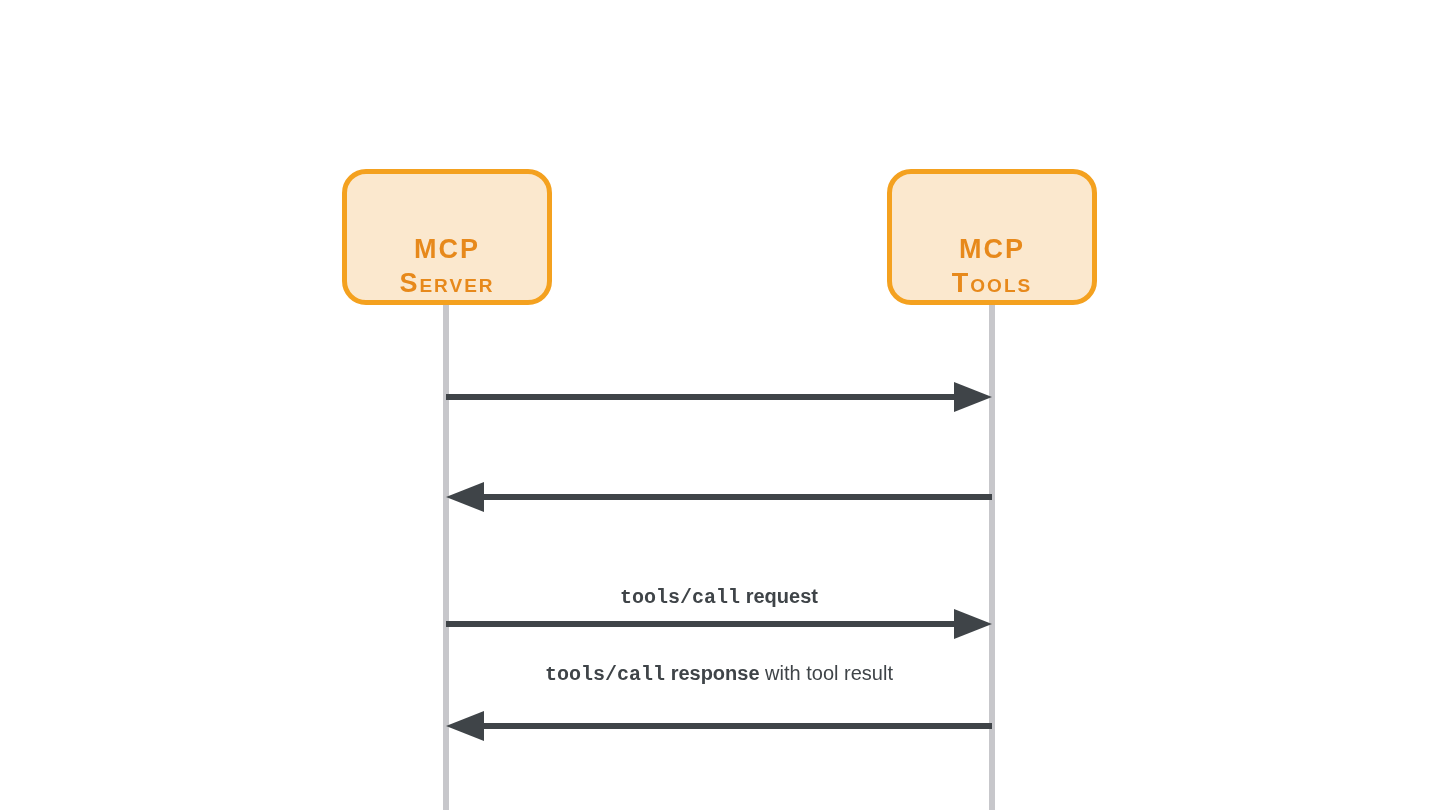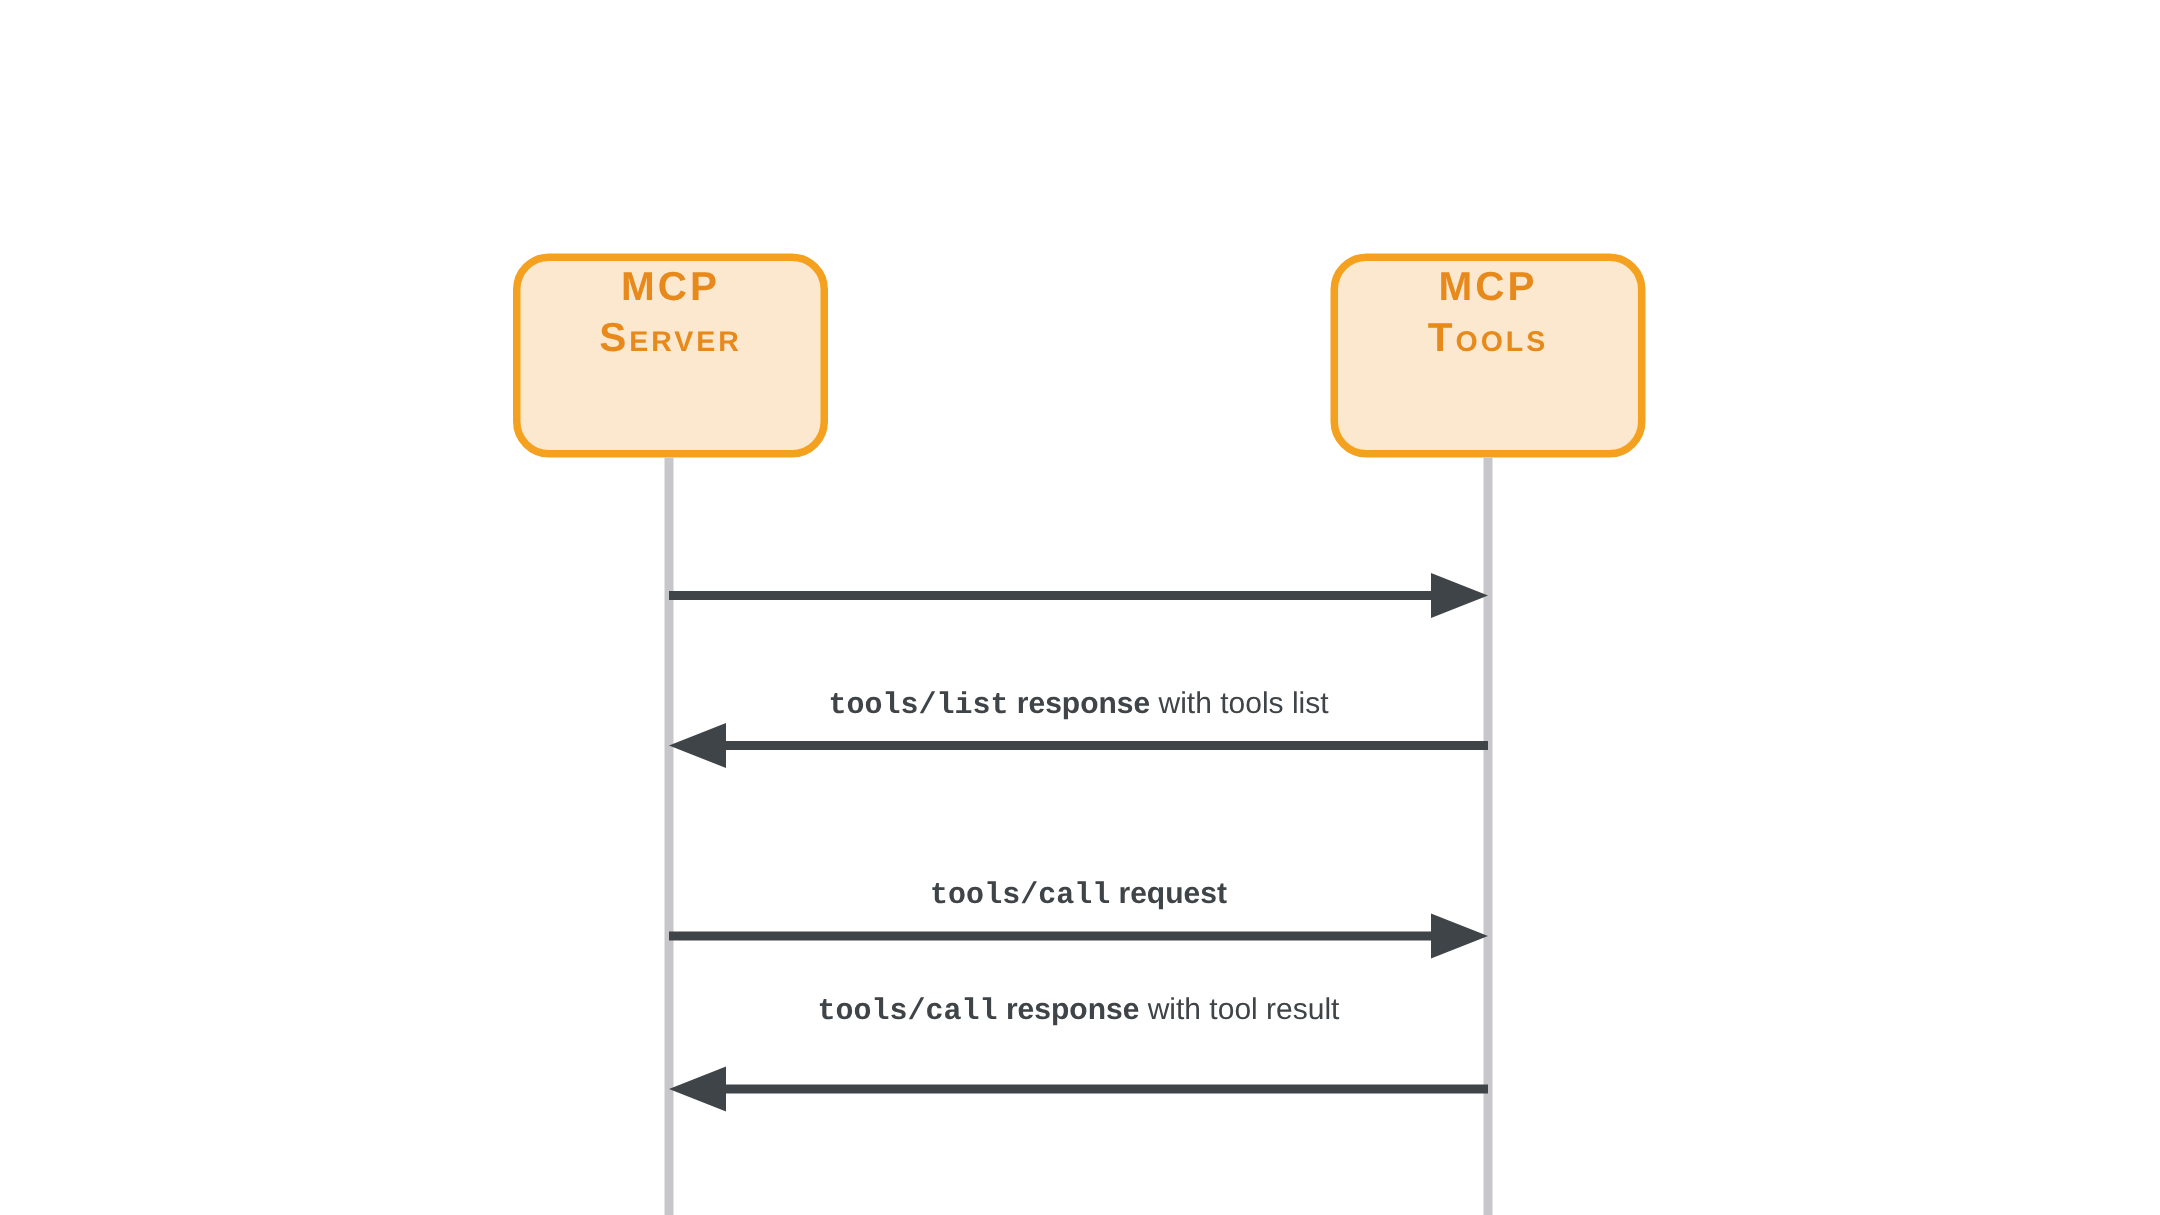--- a/index.html
+++ b/index.html
@@ -31,21 +31,21 @@
   .actor{
     position:absolute;
     top:169px;
     width:210px;height:136px;
     background:var(--box-fill);
     border:5px solid var(--accent);
     border-radius:24px;
     display:flex;
     flex-direction:column;
     align-items:center;
-    justify-content:flex-start;
+    justify-content:flex-end;
     color:var(--box-text);
     font-weight:700;
     font-size:27px;
     line-height:34px;
     letter-spacing:2px;
     font-variant:small-caps;
     text-align:center;
   }
   .actor .line{font-variant:small-caps;}
   .actor.client{left:342px;}
@@ -122,24 +122,20 @@
   </div>
 
   <div class="lifeline client"></div>
   <div class="lifeline server"></div>
 
   <div class="arrow a1">
     <div class="shaft right"></div>
     <div class="head right"></div>
   </div>
 
-  <div class="msg-label l2">
-    <span class="mono">tools/list</span>
-    <span class="bold">response</span><span> with tools list</span>
-  </div>
   <div class="arrow a2">
     <div class="shaft left"></div>
     <div class="head left"></div>
   </div>
 
   <div class="msg-label l3">
     <span class="mono">tools/call</span>
     <span class="bold">request</span><span></span>
   </div>
   <div class="arrow a3">

